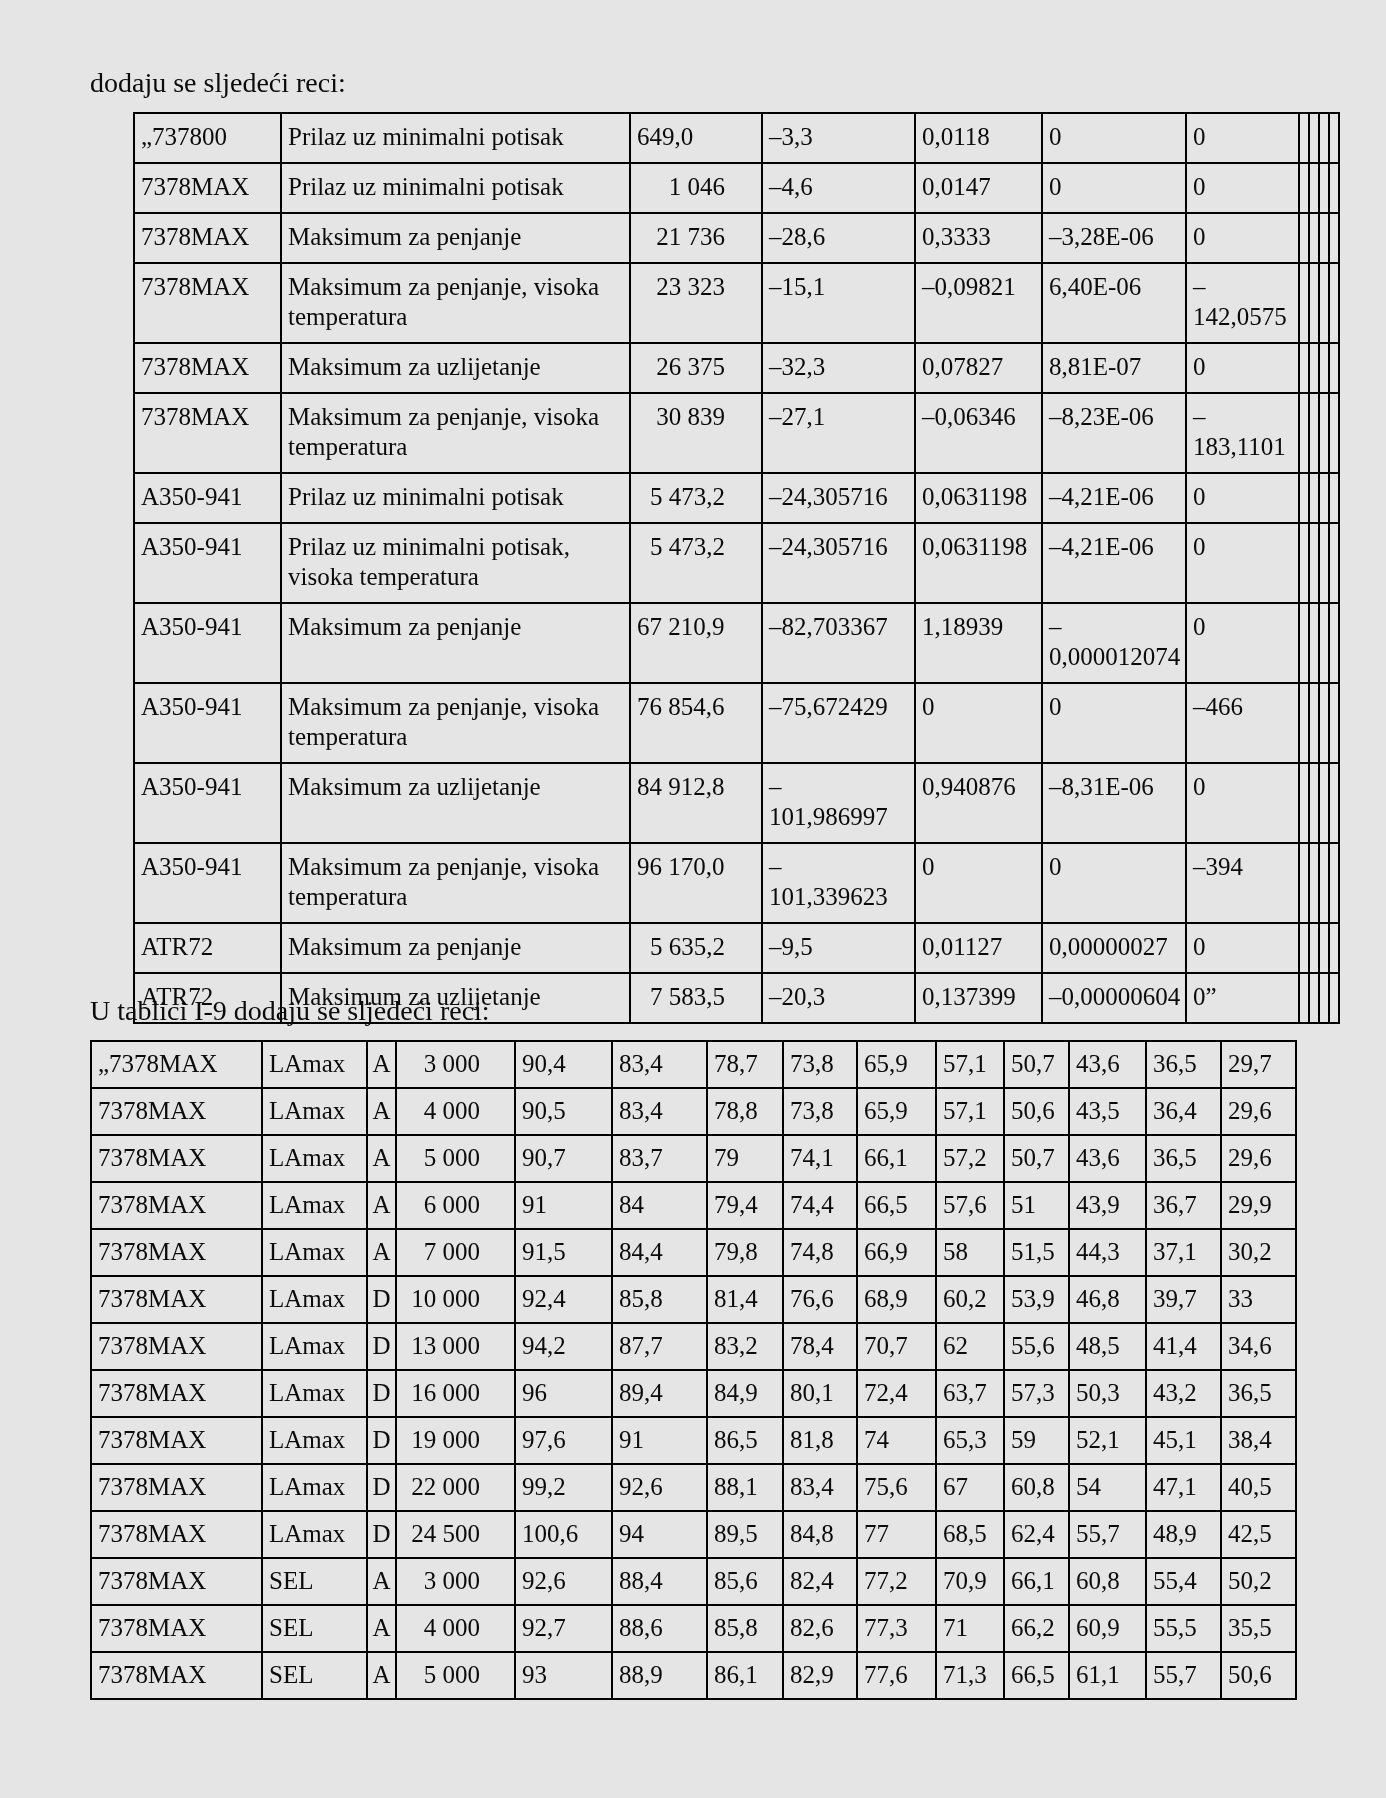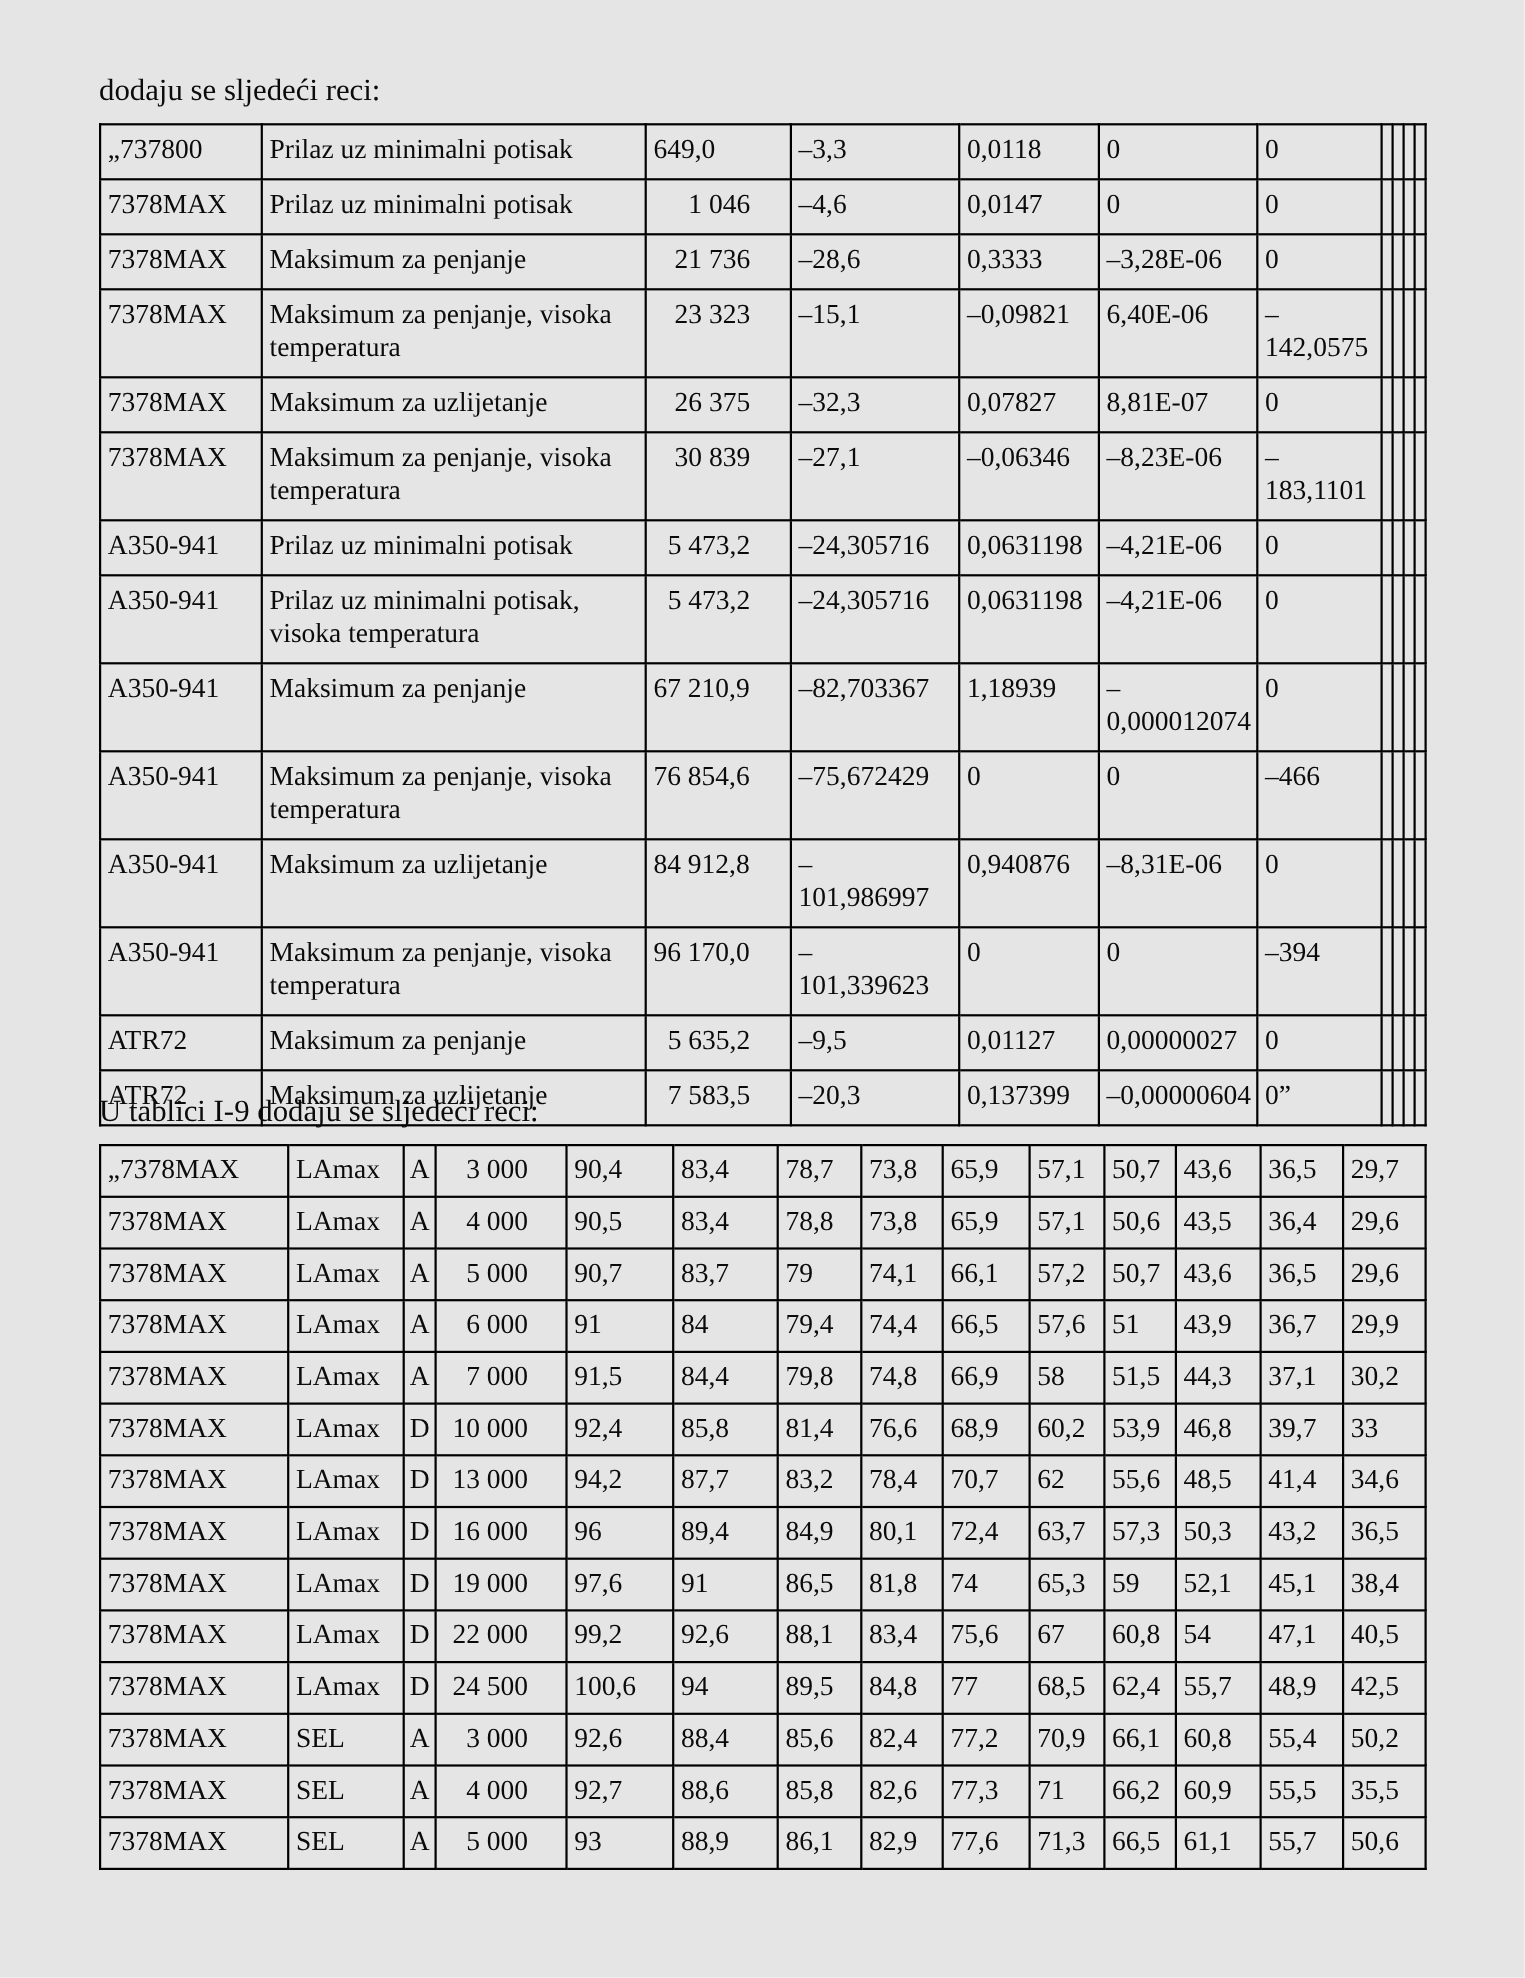--- a/index.html
+++ b/index.html
@@ -22,21 +22,21 @@
   }
   #intro1{top:66px;}
   #intro2{top:994px;}
   table{
     position:absolute;
     left:90px;
     border-collapse:collapse;
     table-layout:fixed;
     width:1205px;
   }
-  .t1{top:112px;}
+  .t1{top:112px;margin-left:43px;}
   .t2{top:1040px;}
   td{
     border:2px solid #000;
     font-size:25px;
     line-height:30px;
     vertical-align:top;
     padding:8px 4px 10px 6px;
     white-space:pre-wrap;
     overflow:hidden;
     text-align:left;

